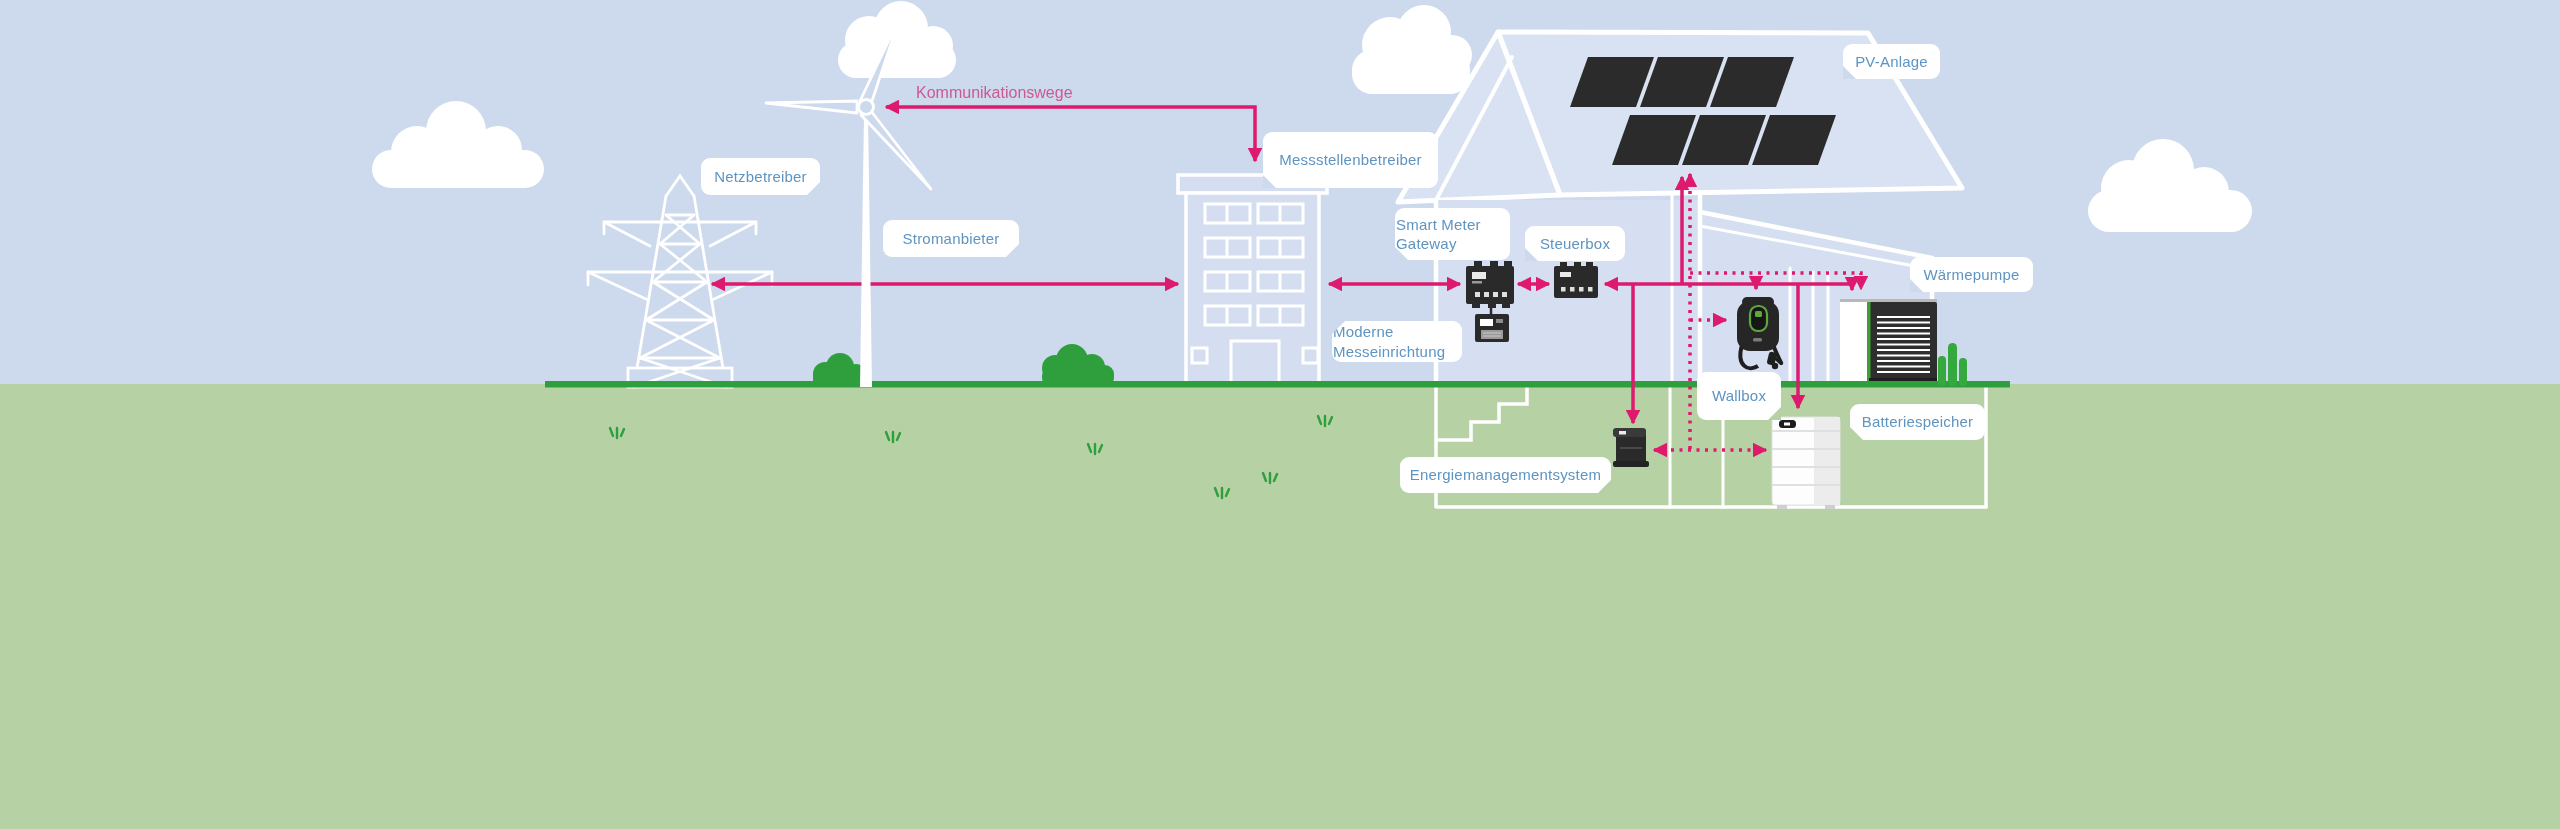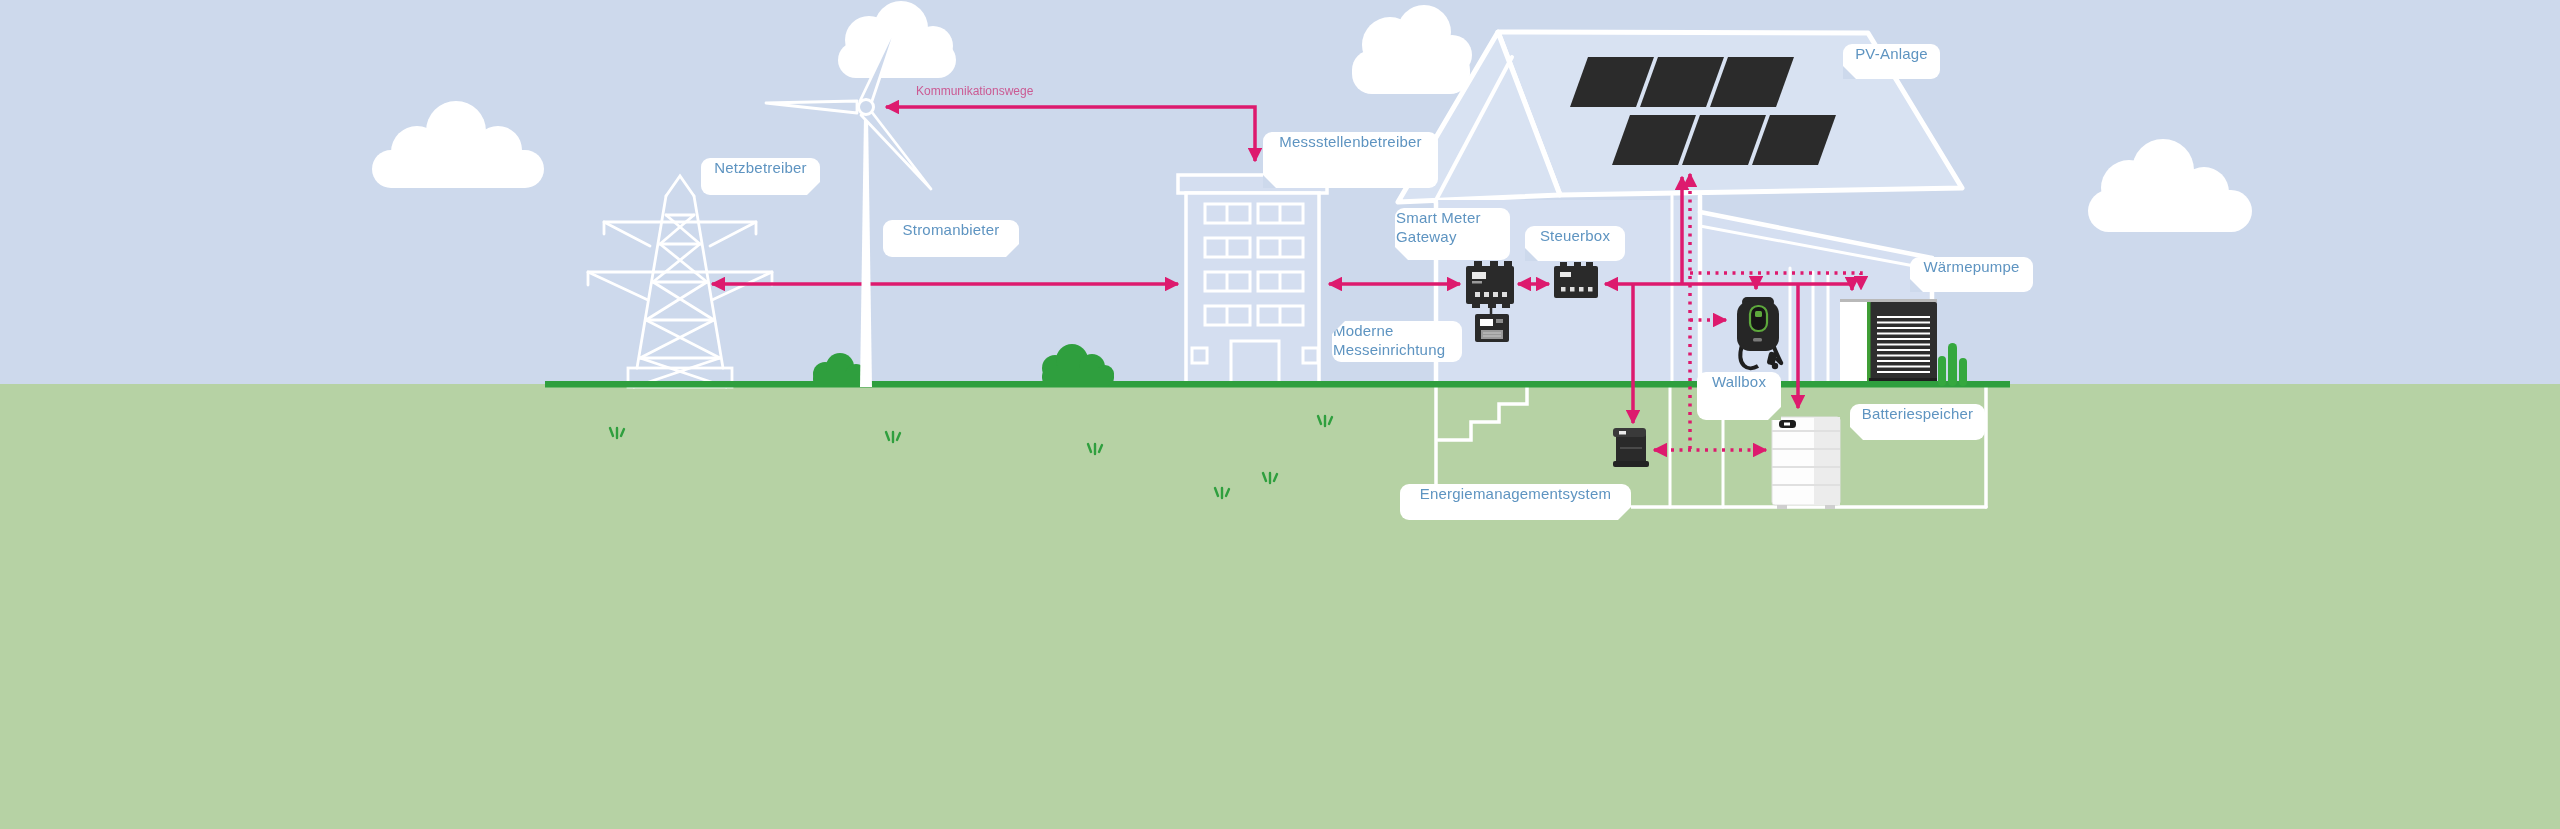--- a/index.html
+++ b/index.html
@@ -3,27 +3,27 @@
 <meta charset="utf-8">
 <style>
   html,body{margin:0;padding:0;background:#cdd9ec;}
   #stage{position:relative;width:2560px;height:829px;overflow:hidden;
          font-family:"Liberation Sans",sans-serif;}
   #sky{position:absolute;left:0;top:0;width:2560px;height:384px;background:#cdd9ec;}
   #grass{position:absolute;left:0;top:384px;width:2560px;height:445px;background:#b6d2a4;}
   #art{position:absolute;left:0;top:0;}
   .lbl{position:absolute;background:#ffffff;border-radius:9px;color:#5e94c1;
        font-size:15px;font-weight:500;line-height:1.28;letter-spacing:.2px;
-       display:flex;align-items:flex-start;justify-content:center;white-space:pre-line;z-index:6;}
+       display:flex;align-items:center;justify-content:center;white-space:pre-line;z-index:6;}
   .lbl.left{justify-content:flex-start;padding-left:1px;box-sizing:border-box;}
   .cut{position:absolute;width:0;height:0;}
   .cut-br{right:0;bottom:0;border-bottom:13px solid var(--behind);border-left:13px solid transparent;}
   .cut-bl{left:0;bottom:0;border-bottom:13px solid var(--behind);border-right:13px solid transparent;}
   .cut-tl{left:0;top:0;border-top:13px solid var(--behind);border-right:13px solid transparent;}
-  #komm-text{position:absolute;left:916px;top:84px;color:#cb5a93;font-size:12px;
+  #komm-text{position:absolute;left:916px;top:84px;color:#cb5a93;font-size:16px;
              font-weight:500;z-index:6;}
 </style>
 </head>
 <body>
 
 <div id="stage">
   <div id="sky"></div>
   <div id="grass"></div>
 
   <svg id="art" width="2560" height="829" viewBox="0 0 2560 829">
@@ -317,17 +317,17 @@
     <i class="cut cut-bl"></i>
   </div>
   <div class="lbl" style="left:1697px;top:372px;width:84px;height:48px;--behind:#b6d2a4">
     <span>Wallbox</span>
     <i class="cut cut-br"></i>
   </div>
   <div class="lbl" style="left:1850px;top:404px;width:135px;height:36px;--behind:#b6d2a4">
     <span>Batteriespeicher</span>
     <i class="cut cut-bl"></i>
   </div>
-  <div class="lbl" style="left:1400px;top:484px;width:231px;height:36px;--behind:#b6d2a4">
+  <div class="lbl" style="left:1400px;top:457px;width:211px;height:36px;--behind:#b6d2a4">
     <span>Energiemanagementsystem</span>
     <i class="cut cut-br"></i>
   </div>
 </div>
 
 </body></html>

